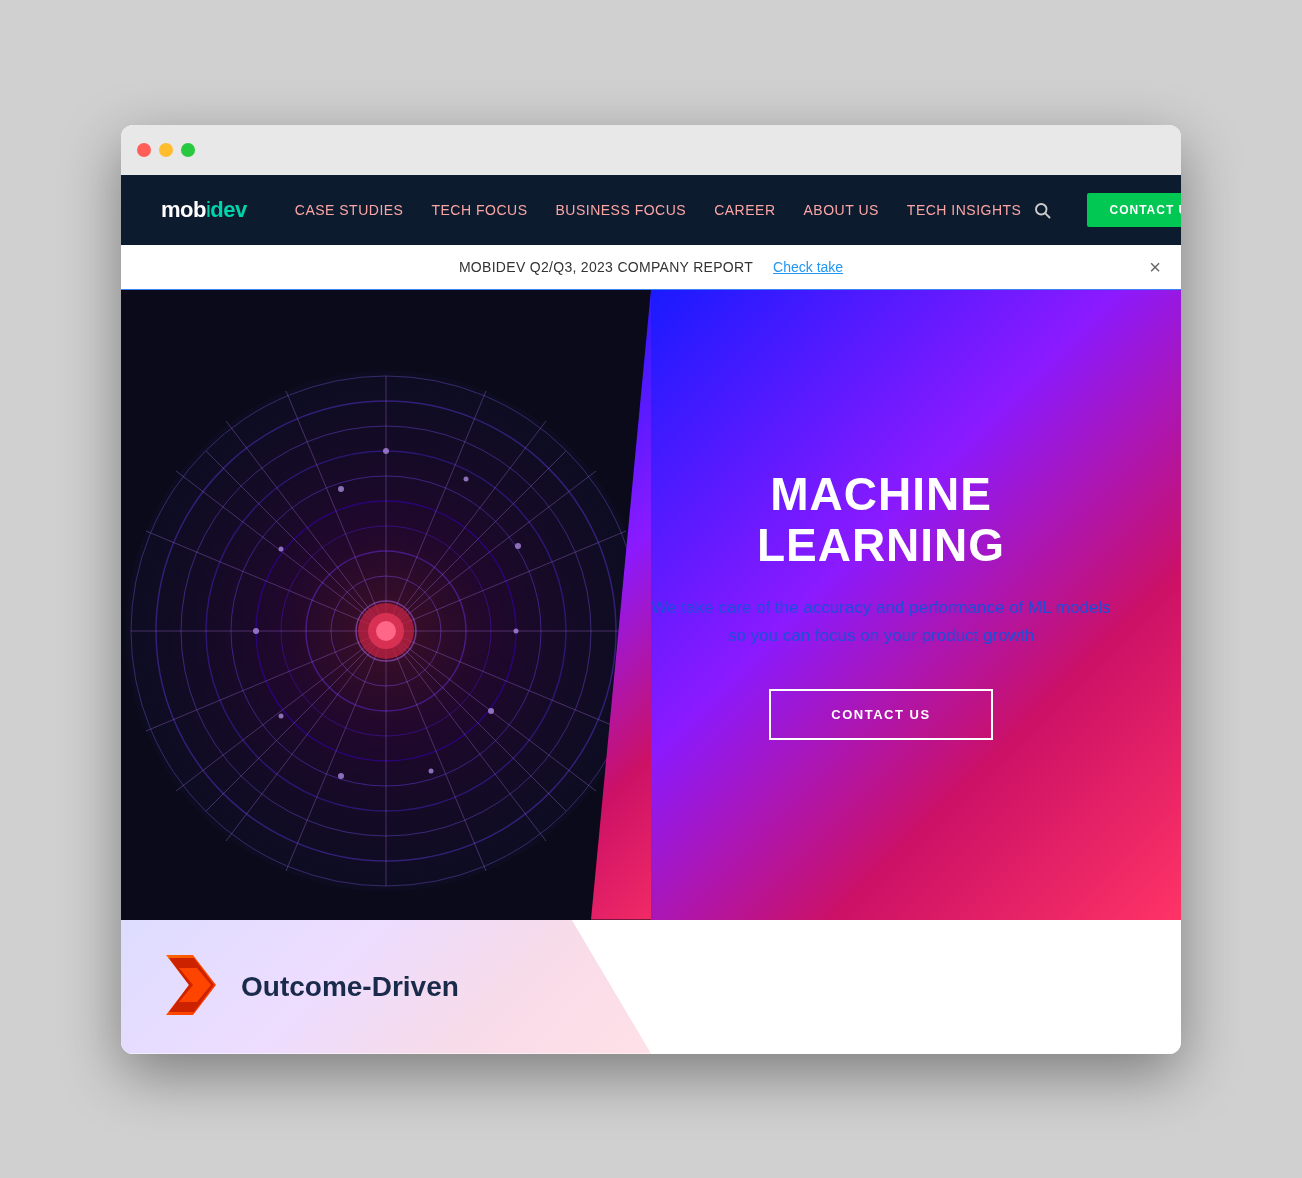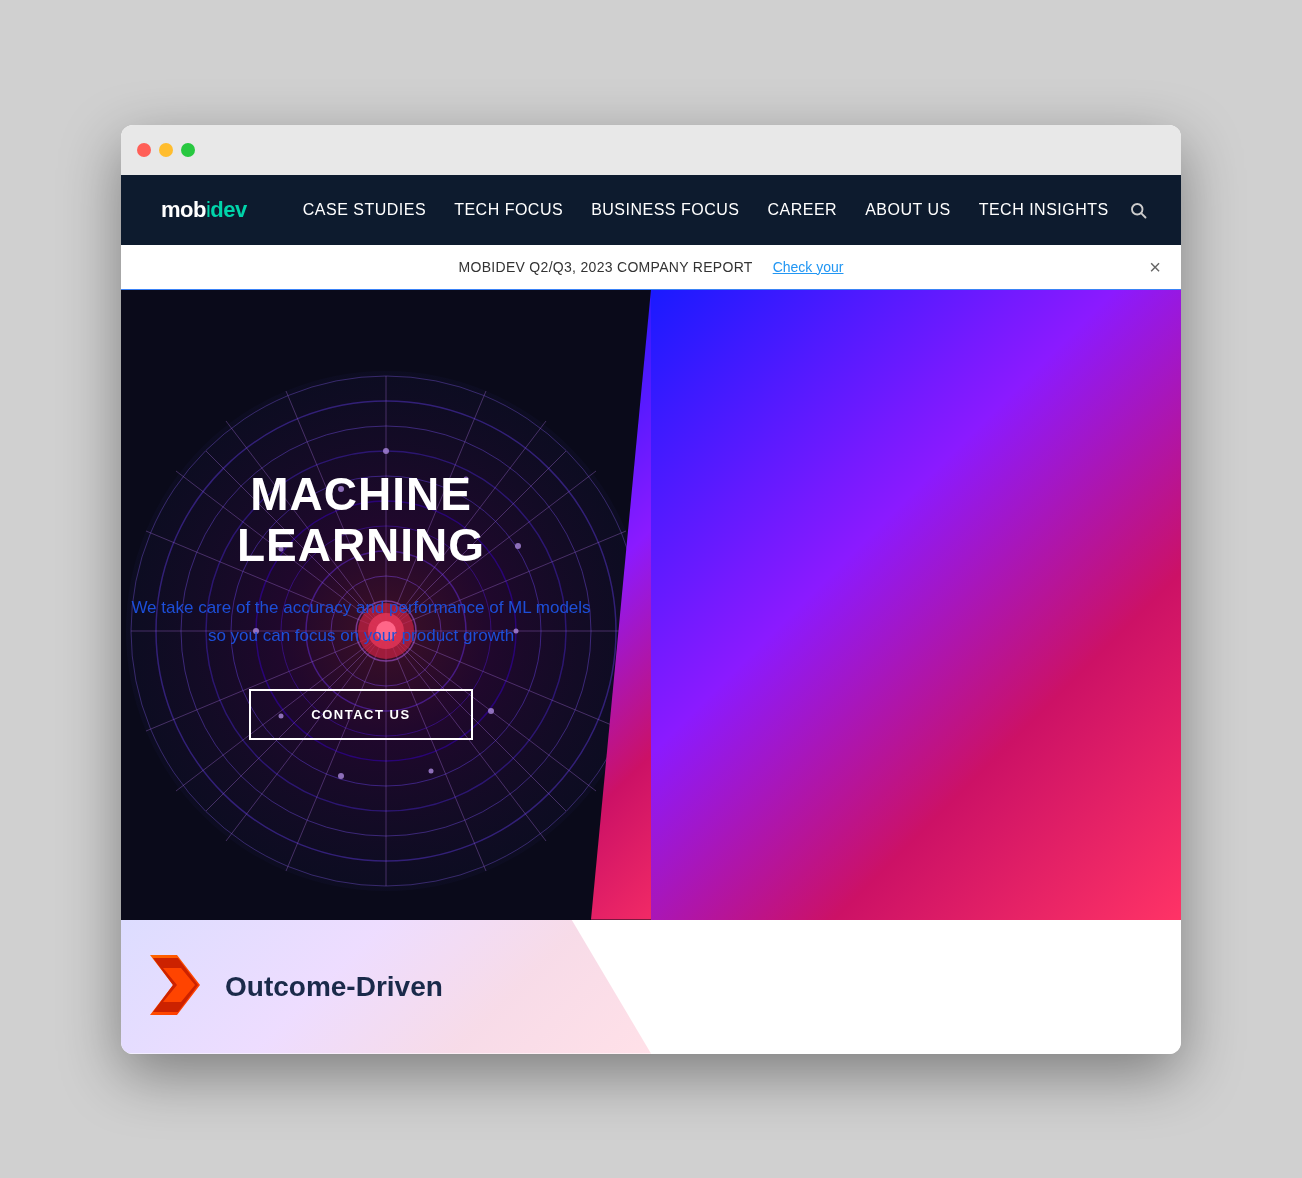--- a/index.html
+++ b/index.html
@@ -40,21 +40,21 @@
     .traffic-light.yellow { background: #ffbd2e; }
     .traffic-light.green { background: #28c840; }
 
     
     .navbar {
       background: #0d1b2e;
       display: flex;
       align-items: center;
       padding: 0 40px;
       height: 70px;
-      gap: 16px;
+      gap: 8px;
     }
 
     .logo {
       margin-right: 40px;
       font-size: 22px;
       font-weight: 700;
       color: #fff;
       letter-spacing: -0.5px;
     }
     .logo span.mobi { color: #fff; }
@@ -62,23 +62,23 @@
     .logo span.slash { color: #00d4aa; font-weight: 300; }
 
     .nav-links {
       display: flex;
       align-items: center;
       gap: 28px;
       flex: 1;
     }
 
     .nav-link {
-      color: #ffffff;
+      color: #fca5a5;
       text-decoration: none;
-      font-size: 16px;
+      font-size: 14px;
       font-weight: 500;
       letter-spacing: 0.5px;
       text-transform: uppercase;
       cursor: pointer;
       white-space: nowrap;
     }
 
     .nav-divider {
       width: 1px;
       height: 24px;
@@ -203,21 +203,23 @@
       background: linear-gradient(135deg, #1a1aff 0%, #8b1aff 40%, #cc1166 70%, #ff3366 100%);
       clip-path: polygon(50% 0%, 100% 0%, 50% 100%, 0% 100%);
       z-index: 2;
     }
 
     .hero-content {
       position: relative;
       z-index: 10;
       width: 100%;
       display: flex;
-      padding-right: 36px;
+      justify-content: flex-end;
+      padding-right: 60px;
+      margin-left: 24px;
     }
 
     .hero-text {
       max-width: 480px;
       text-align: center;
     }
 
     .hero-title {
       font-size: 46px;
       font-weight: 800;
@@ -249,21 +251,21 @@
       cursor: pointer;
       text-decoration: none;
     }
 
     
     .bottom-section {
       background: #fff;
       min-height: 110px;
       display: flex;
       align-items: center;
-      padding: 30px 24px;
+      padding: 30px 40px;
       position: relative;
     }
 
     .bottom-diagonal {
       position: absolute;
       top: 0;
       left: 0;
       width: 50%;
       height: 100%;
       background: linear-gradient(135deg, #1a1aff 0%, #8b1aff 40%, #cc1166 70%, #ff3366 100%);
@@ -318,21 +320,21 @@
         <circle cx="11" cy="11" r="7"></circle>
         <line x1="16.5" y1="16.5" x2="22" y2="22"></line>
       </svg>
     </button>
     <div class="nav-divider"></div>
     <button class="contact-btn">CONTACT US</button>
   </nav>
 
   <div class="announcement-bar">
     <span class="announcement-text">MOBIDEV Q2/Q3, 2023 COMPANY REPORT</span>
-    <a class="announcement-link">Check your</a>
+    <a class="announcement-link">Check take</a>
     <button class="close-btn">×</button>
   </div>
 
   <section class="hero">
     <div class="hero-bg">
 
       <div class="hero-left">
         <div class="hero-circle">
           <svg viewBox="0 0 520 520" xmlns="http://www.w3.org/2000/svg">
 

